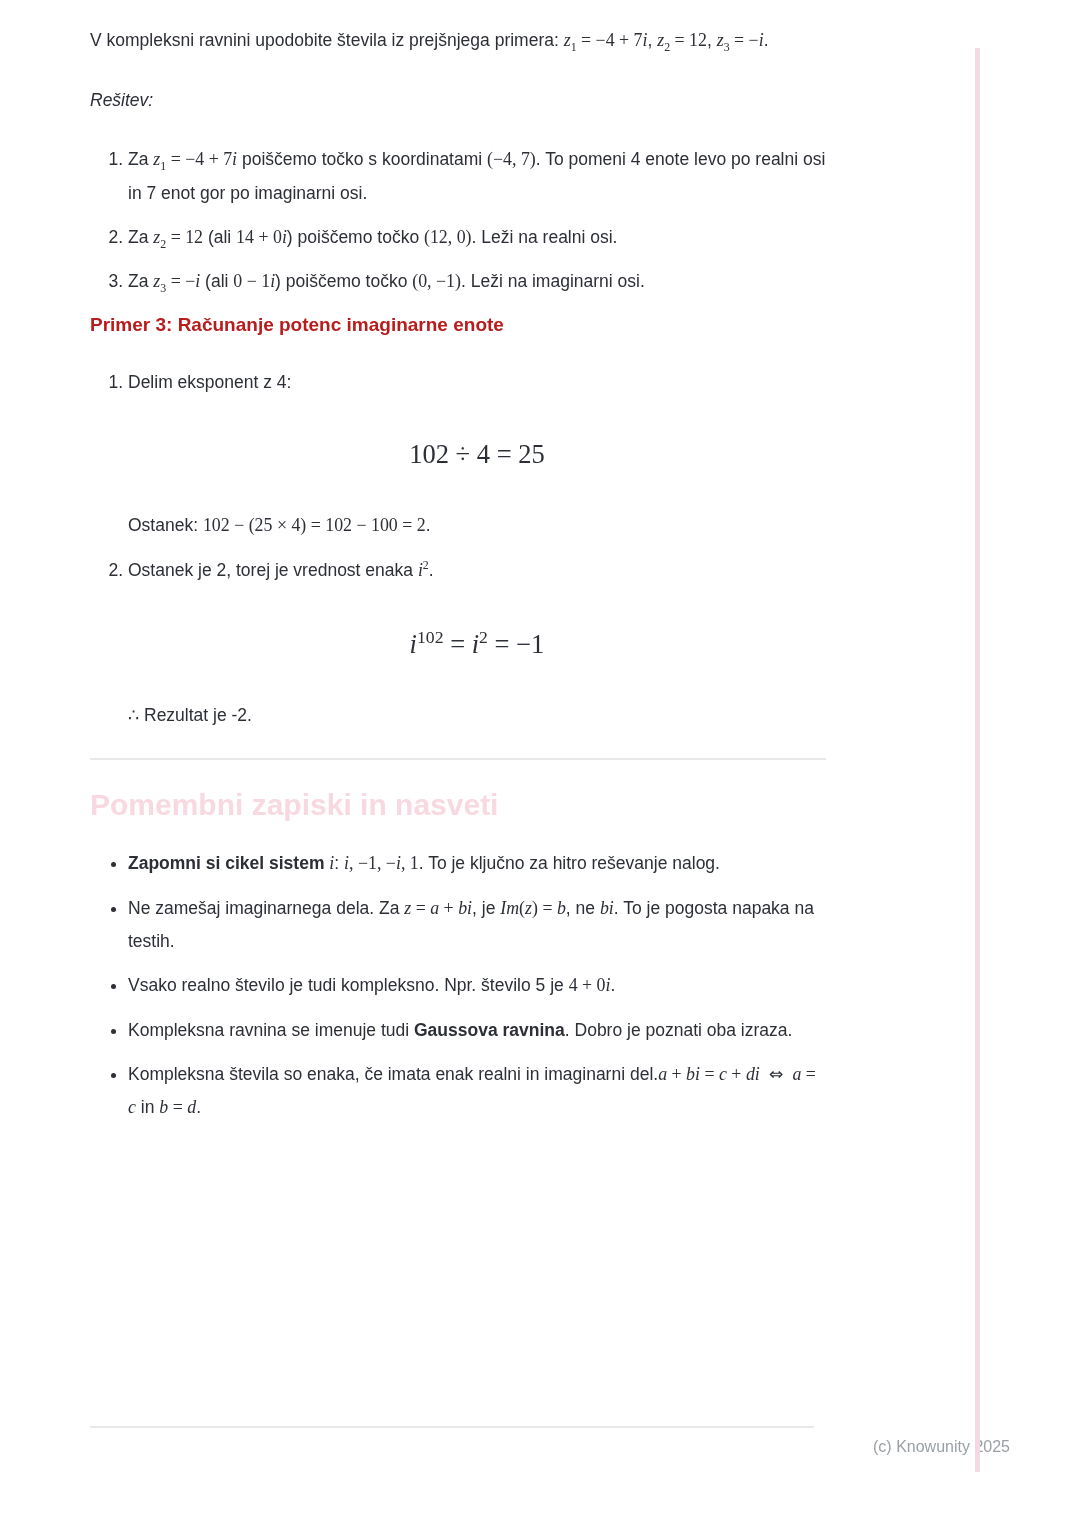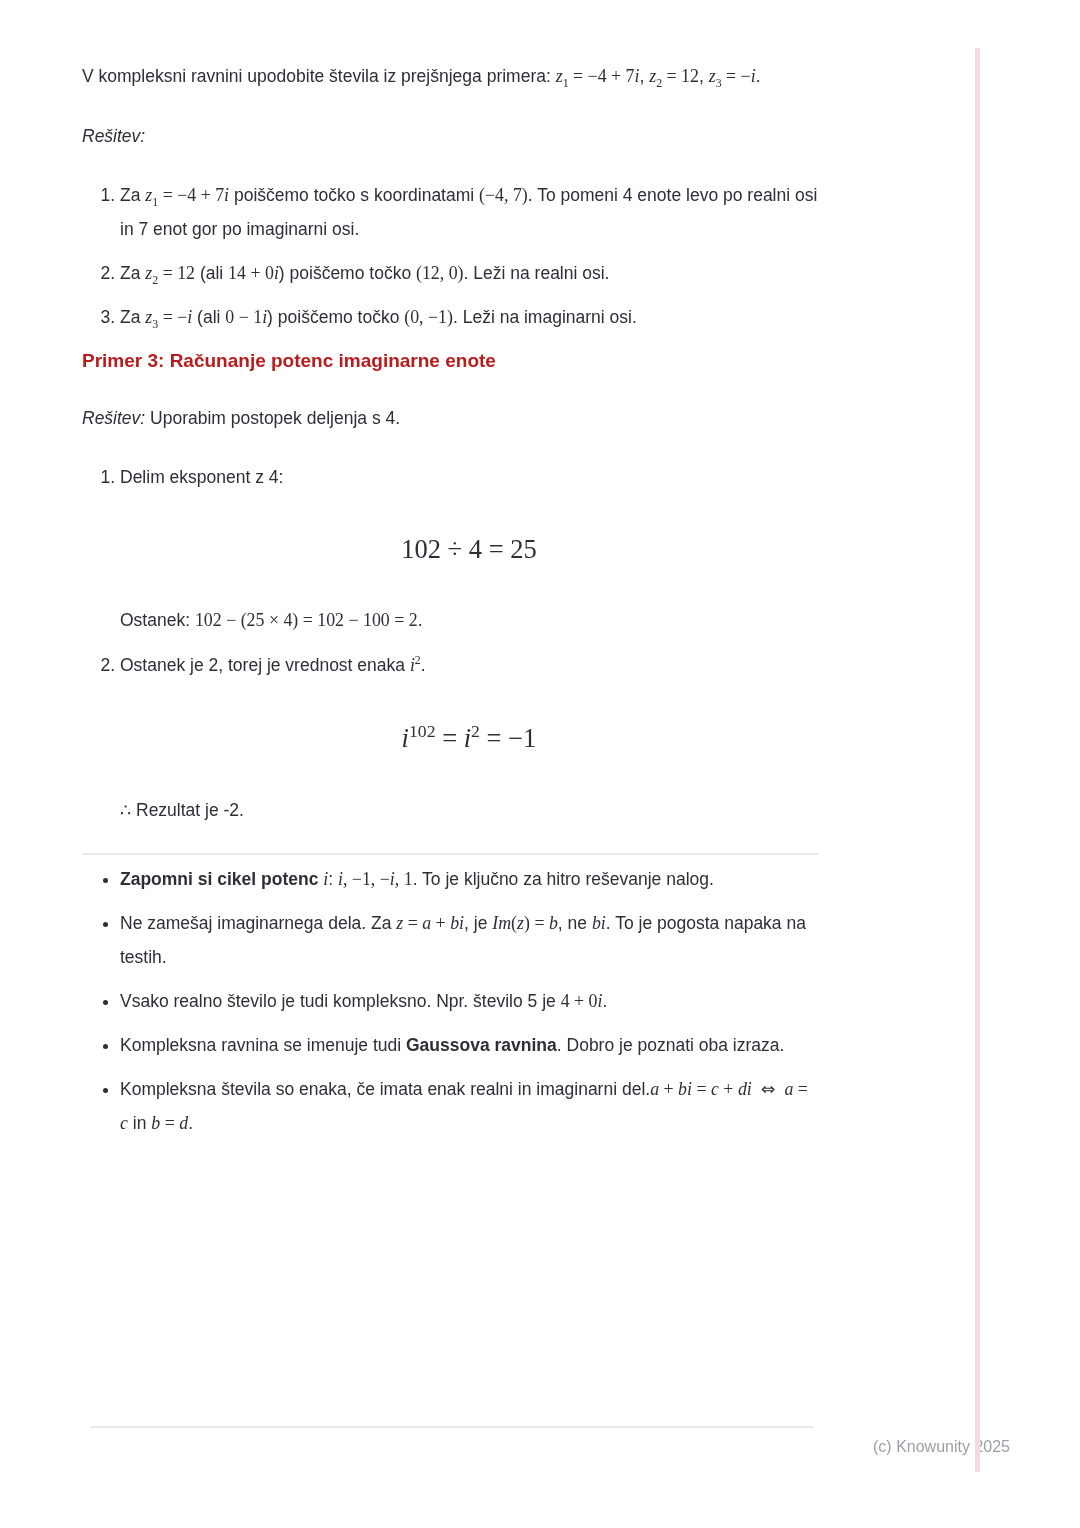--- a/index.html
+++ b/index.html
@@ -10,21 +10,21 @@
     --muted:#9aa0a6;
   }
   *{box-sizing:border-box;}
   html,body{margin:0;padding:0;}
   body{
     width:1080px;height:1528px;position:relative;overflow:hidden;
     background:#ffffff;color:var(--text);
     font-family:"Liberation Sans", sans-serif;
     font-size:17.5px;line-height:1.88;
   }
-  .page{position:absolute;left:82px;top:0;width:736px;padding-top:60px;}
+  .page{position:absolute;left:90px;top:0;width:736px;padding-top:24px;}
   p{margin:0 0 26px;}
   ol,ul{margin:0 0 12px;padding-left:38px;}
   li{margin:8px 0 11px;}
   .seg-b{font-weight:700;}
   .seg-i{font-style:italic;}
   .seg-m{font-family:"Liberation Serif","DejaVu Serif",serif;font-size:1.02em;}
   .seg-v{font-family:"Liberation Serif","DejaVu Serif",serif;font-style:italic;font-size:1.02em;}
   sub.seg-m,sup.seg-m{font-size:0.68em;font-style:normal;}
   .seg-arr{padding:0 9px;font-family:"DejaVu Sans",sans-serif;}
   .math-display{
@@ -52,41 +52,41 @@
   <ol>
       <li><span>Za </span><span class="seg-v">z</span><sub class="seg-m">1</sub><span class="seg-m"> = −4 + 7</span><span class="seg-v">i</span><span> poiščemo točko s koordinatami </span><span class="seg-m">(−4, 7)</span><span>. To pomeni 4 enote levo po realni osi in 7 enot gor po imaginarni osi.</span></li>
       <li><span>Za </span><span class="seg-v">z</span><sub class="seg-m">2</sub><span class="seg-m"> = 12</span><span> (ali </span><span class="seg-m">14 + 0</span><span class="seg-v">i</span><span>) poiščemo točko </span><span class="seg-m">(12, 0)</span><span>. Leži na realni osi.</span></li>
       <li><span>Za </span><span class="seg-v">z</span><sub class="seg-m">3</sub><span class="seg-m"> = −</span><span class="seg-v">i</span><span> (ali </span><span class="seg-m">0 − 1</span><span class="seg-v">i</span><span>) poiščemo točko </span><span class="seg-m">(0, −1)</span><span>. Leži na imaginarni osi.</span></li>
     </ol>
 
 
   <h3>Primer 3: Računanje potenc imaginarne enote</h3>
 
 
-  <p><span class="seg-i">Rešitev:</span><span> Uporabim postopek deljenja s 4.</span></p>
 
   <ol>
     <li>
       <span><span>Delim eksponent z 4:</span></span>
       <div class="math-display"><span class="seg-m">102 ÷ 4 = 25</span></div>
       <div><span>Ostanek: </span><span class="seg-m">102 − (25 × 4) = 102 − 100 = 2</span><span>.</span></div>
     </li>
     <li>
       <span><span>Ostanek je 2, torej je vrednost enaka </span><span class="seg-v">i</span><sup class="seg-m">2</sup><span>.</span></span>
       <div class="math-display"><span class="seg-v">i</span><sup class="seg-m">102</sup><span class="seg-m"> = </span><span class="seg-v">i</span><sup class="seg-m">2</sup><span class="seg-m"> = −1</span></div>
     </li>
   </ol>
 
   <p class="indent"><span>∴ Rezultat je -2.</span></p>
 
   <hr>
 
+  <h2>Pomembni zapiski in nasveti</h2>
 
   <ul>
-      <li><span class="seg-b">Zapomni si cikel potenc </span><span class="seg-v">i</span><span>: </span><span class="seg-v">i</span><span class="seg-m">, −1, −</span><span class="seg-v">i</span><span class="seg-m">, 1</span><span>. To je ključno za hitro reševanje nalog.</span></li>
+      <li><span class="seg-b">Zapomni si cikel sistem </span><span class="seg-v">i</span><span>: </span><span class="seg-v">i</span><span class="seg-m">, −1, −</span><span class="seg-v">i</span><span class="seg-m">, 1</span><span>. To je ključno za hitro reševanje nalog.</span></li>
       <li><span>Ne zamešaj imaginarnega dela. Za </span><span class="seg-v">z</span><span class="seg-m"> = </span><span class="seg-v">a</span><span class="seg-m"> + </span><span class="seg-v">bi</span><span>, je </span><span class="seg-v">Im</span><span class="seg-m">(</span><span class="seg-v">z</span><span class="seg-m">) = </span><span class="seg-v">b</span><span>, ne </span><span class="seg-v">bi</span><span>. To je pogosta napaka na testih.</span></li>
       <li><span>Vsako realno število je tudi kompleksno. Npr. število 5 je </span><span class="seg-m">4 + 0</span><span class="seg-v">i</span><span>.</span></li>
       <li><span>Kompleksna ravnina se imenuje tudi </span><span class="seg-b">Gaussova ravnina</span><span>. Dobro je poznati oba izraza.</span></li>
       <li><span>Kompleksna števila so enaka, če imata enak realni in imaginarni del.</span><span class="seg-v">a</span><span class="seg-m"> + </span><span class="seg-v">bi</span><span class="seg-m"> = </span><span class="seg-v">c</span><span class="seg-m"> + </span><span class="seg-v">di</span><span class="seg-arr">⇔</span><span class="seg-v">a</span><span class="seg-m"> = </span><span class="seg-v">c</span><span> in </span><span class="seg-v">b</span><span class="seg-m"> = </span><span class="seg-v">d</span><span>.</span></li>
     </ul>
 
 </div>
 
 <hr class="bottom-divider">
 <div class="copyright">(c) Knowunity 2025</div>

